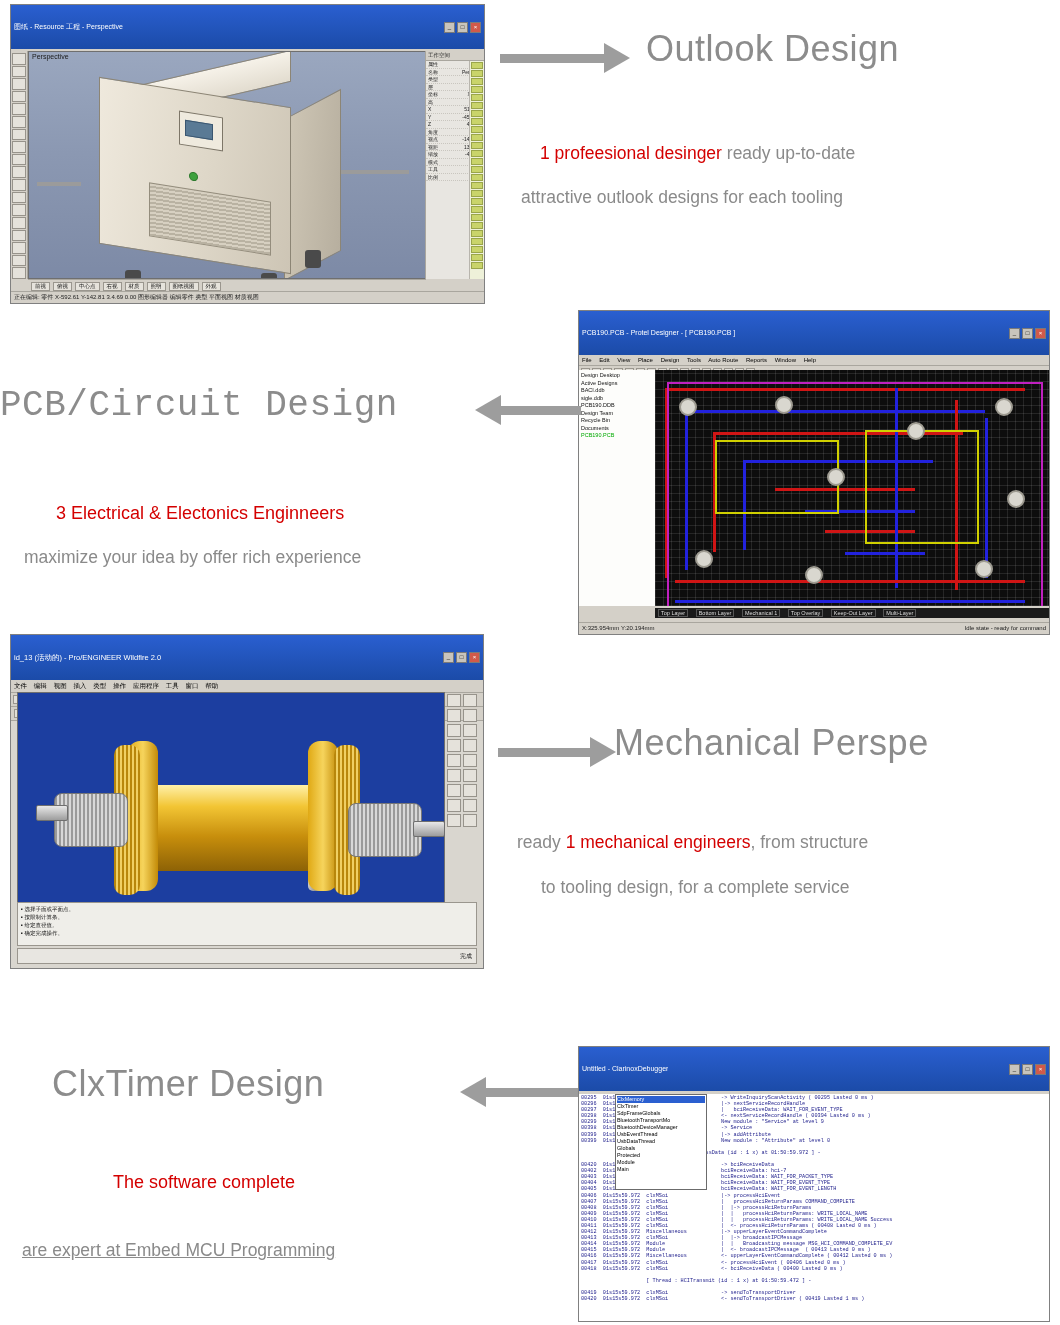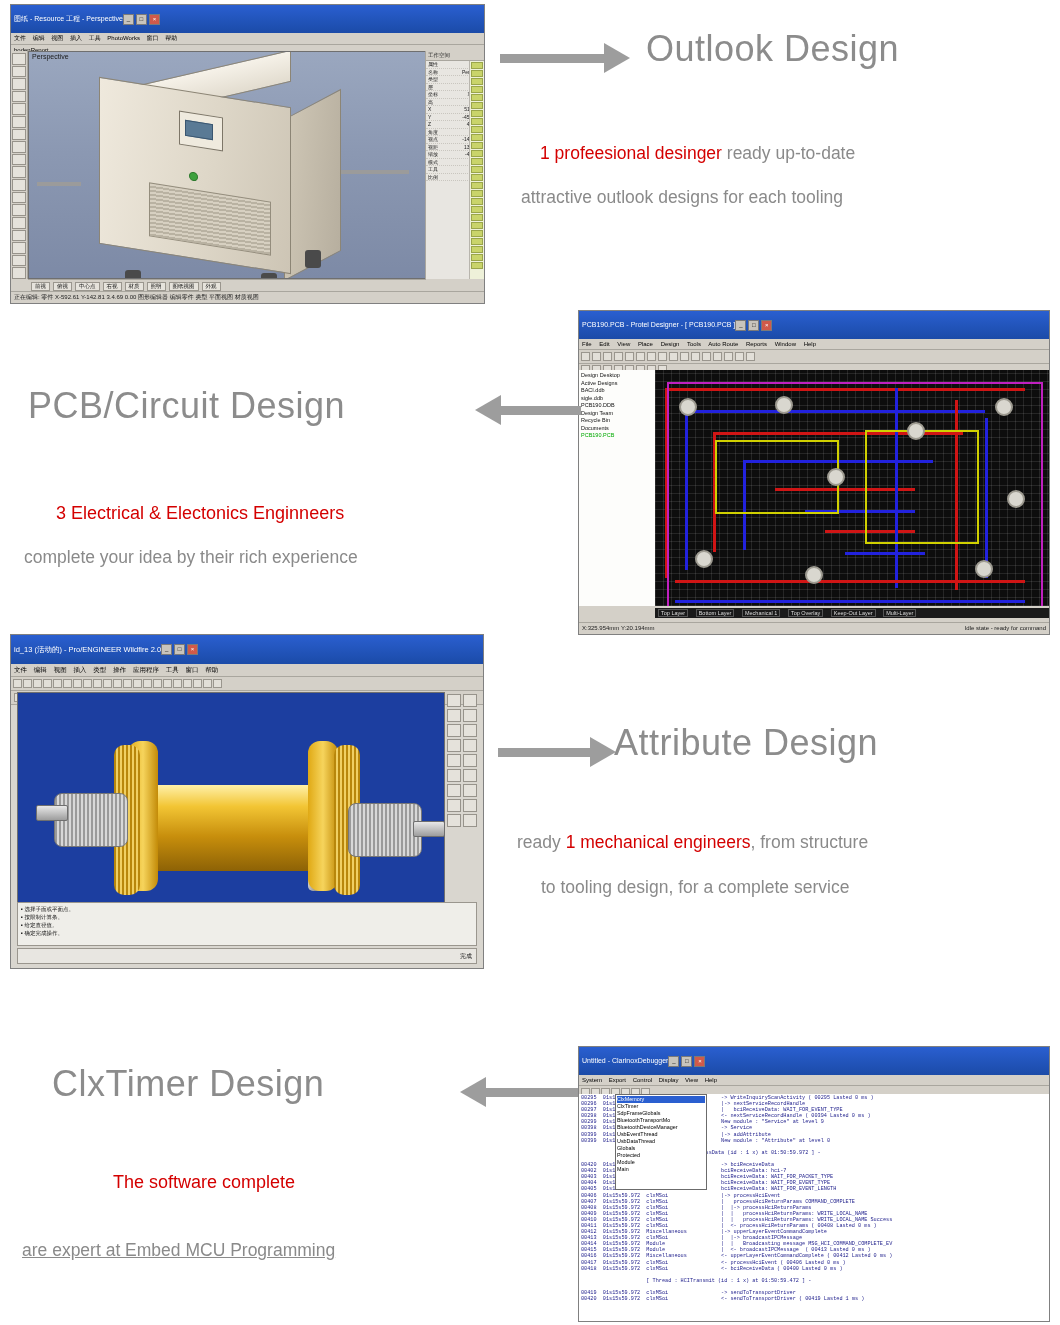--- a/index.html
+++ b/index.html
@@ -22,23 +22,23 @@
     border: 1px solid #808080;
     box-sizing: border-box;
     overflow: hidden;
   }
   .titlebar {
     height: 12px;
     background: linear-gradient(#2a5fd0, #1b4ba8);
     color: #fff;
     font-size: 7px;
     line-height: 12px;
-    padding: 8px 3px;
+    padding: 16px 3px;
     display: flex;
-    justify-content: flex-start;
+    justify-content: space-between;
     align-items: center;
     white-space: nowrap;
     overflow: hidden;
   }
   .titlebar .tb-title { overflow: hidden; text-overflow: clip; }
   .wbtns { display: flex; gap: 2px; }
   .wbtn {
     width: 9px; height: 9px;
     background: #c8c4bc;
     border: 1px solid #7a7a7a;
@@ -724,29 +724,29 @@
     <i>Top Overlay</i>
     <i>Keep-Out Layer</i>
     <i>Multi-Layer</i>
   </div>
   <div class="statusbar" style="display:flex; justify-content:space-between;">
     <span>X:325.954mm  Y:20.194mm</span>
     <span>Idle state - ready for command</span>
   </div>
 </div>
 
-<div class="heading" style="left:28px; top:385px;">PCB/Circuit Design</div>
+<div class="heading" style="left:0; top:385px;font-family:Liberation Mono, monospace;">PCB/Circuit Design</div>
 <div class="arrow left" style="left:475px; top:410px; width:105px;">
   <div class="shaft" style="left:26px; width:80px;"></div>
   <div class="head" style="left:0;"></div>
 </div>
 <div class="caption" style="left:56px; top:503px; font-size:18px;">
   <span class="hl">3 Electrical &amp; Electonics Enginneers</span>
 </div>
-<div class="caption" style="left:24px; top:547px;">complete your idea by their rich experience</div>
+<div class="caption" style="left:24px; top:547px;">maximize your idea by offer rich experience</div>
 
 <div class="shot" id="shot-proe">
   <div class="titlebar">
     <span class="tb-title">id_13 (活动的) - Pro/ENGINEER Wildfire 2.0</span>
     <span class="wbtns">
       <span class="wbtn">_</span>
       <span class="wbtn">□</span>
       <span class="wbtn close">×</span>
     </span>
   </div>
@@ -836,21 +836,21 @@
   <div class="bottombar">
     <span></span>
     <span>完成</span>
   </div>
 </div>
 
 <div class="arrow right" style="left:498px; top:752px; width:120px;">
   <div class="shaft" style="left:0; width:96px;"></div>
   <div class="head" style="left:92px;"></div>
 </div>
-<div class="heading" style="left:614px; top:722px;">Attribute Design</div>
+<div class="heading" style="left:614px; top:722px;">Mechanical Perspe</div>
 <div class="caption" style="left:517px; top:832px;">
   <span>ready </span><span class="hl">1 mechanical engineers</span><span>, from structure</span>
 </div>
 <div class="caption" style="left:541px; top:877px;">to tooling design, for a complete service</div>
 
 <div class="shot" id="shot-sw">
   <div class="titlebar">
     <span class="tb-title">Untitled - ClarinoxDebugger</span>
     <span class="wbtns">
       <span class="wbtn">_</span>

